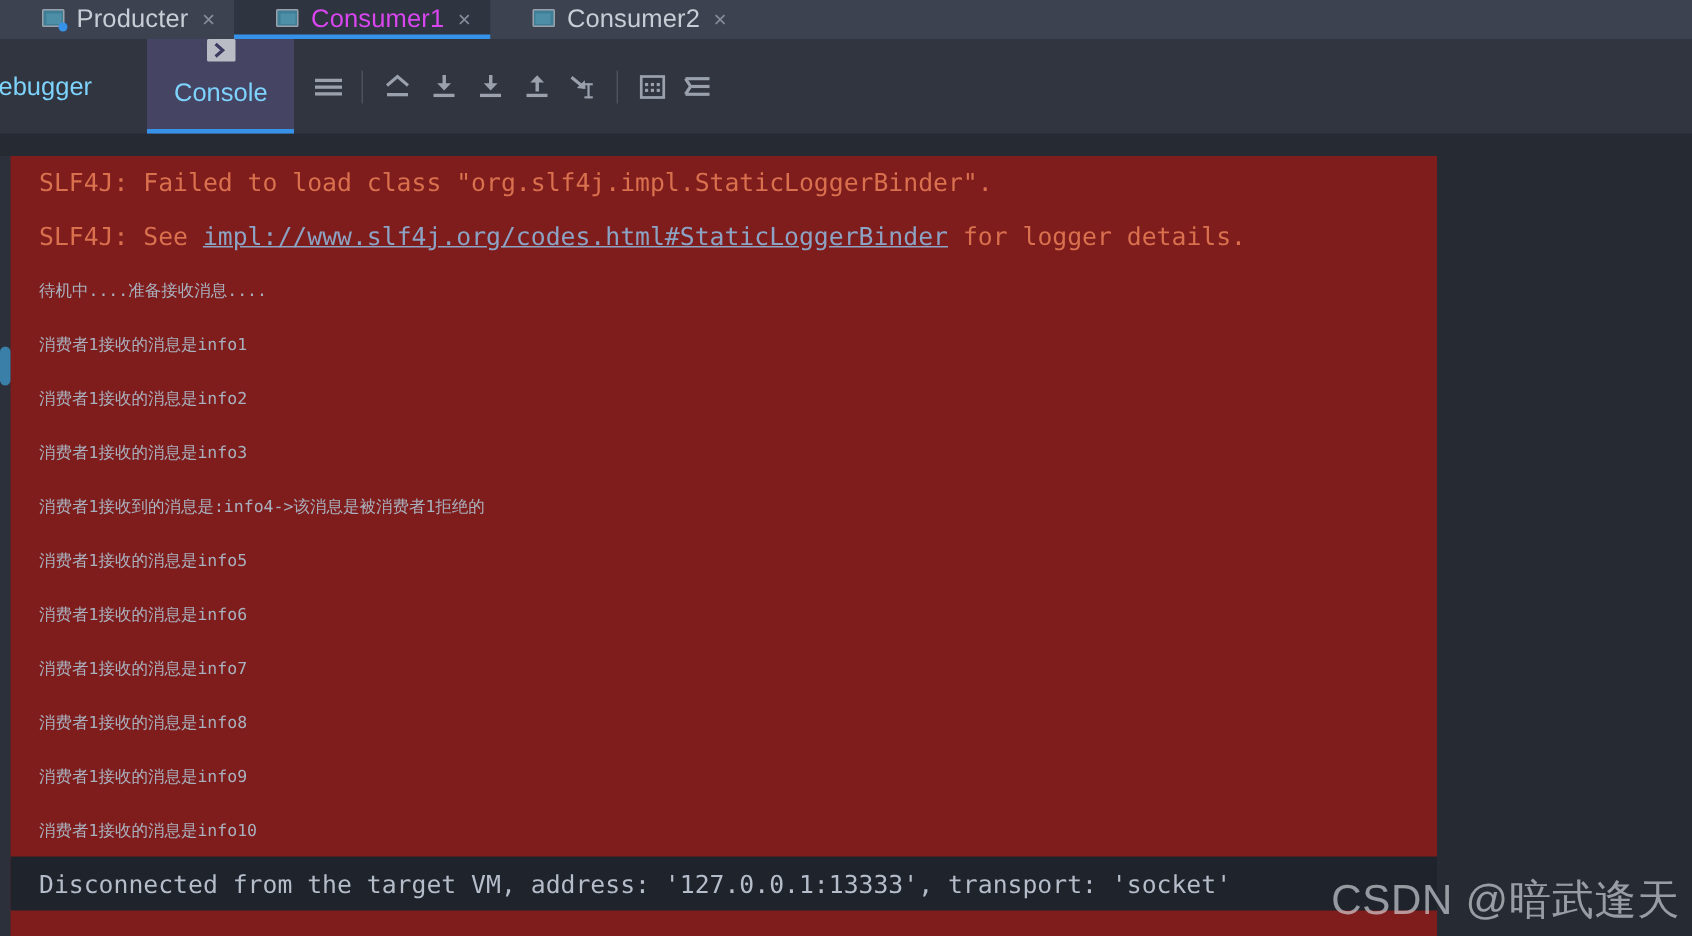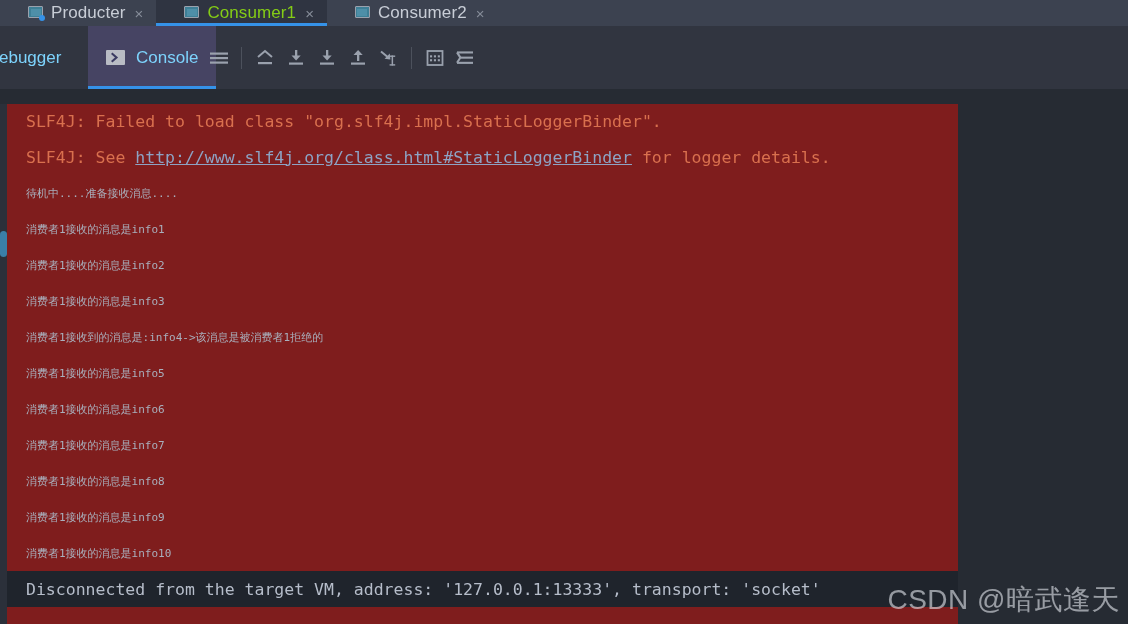--- a/index.html
+++ b/index.html
@@ -54,21 +54,21 @@
     background: #3592e8;
   }
 
   .tab-label {
     font-family: "Liberation Sans", sans-serif;
     font-size: 17px;
     color: #c8cdd6;
     white-space: nowrap;
     letter-spacing: 0.1px;
   }
-  .tab.active .tab-label { color: #84cc16; }
+  .tab.active .tab-label { color: #d946ef; }
 
   .tab-close {
     font-family: "Liberation Sans", sans-serif;
     font-size: 15px;
     color: #868d99;
     line-height: 1;
     margin-left: 2px;
     cursor: pointer;
   }
 
@@ -284,21 +284,21 @@
       </div>
     </div>
 
   <div class="toolheader">
 
     <div class="tw-tab" style="left:-19px;">
       <span class="tw-label">ebugger</span>
 
     </div>
 
-    <div class="tw-tab selected" style="left:88px;">
+    <div class="tw-tab selected" style="left:98px;flex-direction:column;">
       <span class="console-icon">
         <svg width="13" height="11" viewBox="0 0 13 11">
           <path d="M3.5 2 L7.5 5.5 L3.5 9" fill="none" stroke="#3b3b62" stroke-width="2.1" stroke-linecap="square"></path>
         </svg>
       </span>
       <span class="tw-label">Console</span>
       <span class="tw-underline"></span>
     </div>
 
     <div class="toolbar">
@@ -387,21 +387,21 @@
 
     </div>
   </div>
 
   <div class="console">
     <div class="gutter">
       <div class="gutter-marker"></div>
     </div>
     <div class="lines" id="console-lines">
         <div class="line err first">SLF4J: Failed to load class "org.slf4j.impl.StaticLoggerBinder".</div>
-        <div class="line err"><span>SLF4J: See </span><span class="link">http://www.slf4j.org/class.html#StaticLoggerBinder</span><span> for logger details.</span></div>
+        <div class="line err"><span>SLF4J: See </span><span class="link">impl://www.slf4j.org/codes.html#StaticLoggerBinder</span><span> for logger details.</span></div>
         <div class="line mono-cn">待机中....准备接收消息....</div>
         <div class="line mono-cn">消费者1接收的消息是info1</div>
         <div class="line mono-cn">消费者1接收的消息是info2</div>
         <div class="line mono-cn">消费者1接收的消息是info3</div>
         <div class="line mono-cn">消费者1接收到的消息是:info4-&gt;该消息是被消费者1拒绝的</div>
         <div class="line mono-cn">消费者1接收的消息是info5</div>
         <div class="line mono-cn">消费者1接收的消息是info6</div>
         <div class="line mono-cn">消费者1接收的消息是info7</div>
         <div class="line mono-cn">消费者1接收的消息是info8</div>
         <div class="line mono-cn">消费者1接收的消息是info9</div>

